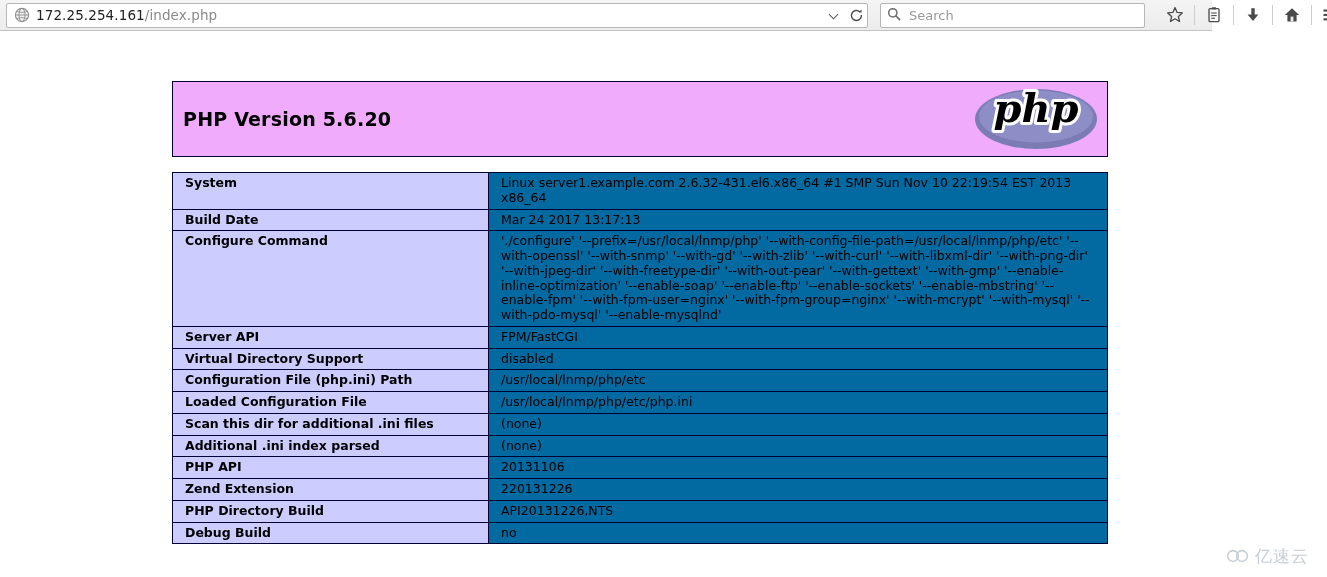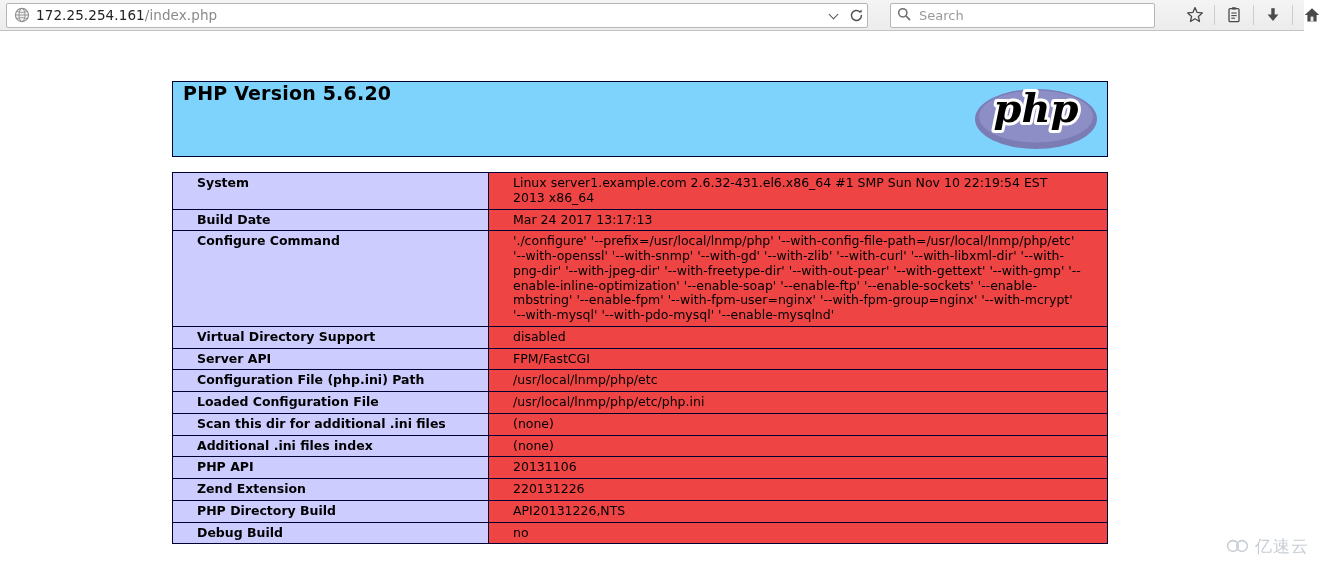--- a/index.html
+++ b/index.html
@@ -8,27 +8,26 @@
     width: 1327px; height: 577px;
     overflow: hidden;
     background: #ffffff;
     font-family: "DejaVu Sans", "Liberation Sans", sans-serif;
   }
 
   
   .browser-bar {
     position: relative;
     height: 31px;
-    width: 1304px;
+    width: 1212px;
     background: linear-gradient(to bottom, #f4f4f4 0%, #ececec 100%);
     border-bottom: 1px solid #c3c3c3;
     display: flex;
     align-items: center;
     padding: 0 4px;
-    gap: 10px;
   }
   .urlbar {
     position: relative;
     flex: 0 0 862px;
     height: 25px;
     margin-left: 2px;
     background: #ffffff;
     border: 1px solid #b6b6b6;
     border-radius: 2px;
     display: flex;
@@ -110,24 +109,24 @@
     width: 1327px;
     height: 546px;
     background: #ffffff;
     overflow: hidden;
   }
 
   .php-header {
     position: absolute;
     left: 172px; top: 50px;
     width: 936px; height: 76px;
-    background: #7dd3fc;
+    background: #f0abfc;
     border: 1px solid #000033;
     display: flex;
-    align-items: flex-start;
+    align-items: center;
   }
   .php-version {
     font-size: 19px;
     font-weight: bold;
     color: #000000;
     margin-left: 10px;
     letter-spacing: 0.2px;
   }
   .php-logo {
     position: absolute;
@@ -138,40 +137,40 @@
 
   table.infotable {
     position: absolute;
     left: 172px; top: 141px;
     width: 936px;
     border-collapse: collapse;
     font-size: 12.5px;
   }
   table.infotable td {
     border: 1px solid #000033;
-    padding: 3px 24px;
+    padding: 3px 12px;
     vertical-align: top;
     line-height: 1.18;
   }
   td.key {
     width: 316px;
     background: #ccccff;
     font-weight: bold;
     color: #000000;
     white-space: nowrap;
   }
   td.val {
-    background: #ef4444;
+    background: #0369a1;
     color: #000000;
     word-break: break-word;
   }
 
   .watermark {
     position: absolute;
-    right: 18px; bottom: 19px;
+    right: 18px; bottom: 9px;
     display: flex;
     align-items: center;
     gap: 5px;
     opacity: 0.55;
   }
   .wm-text {
     font-size: 17px;
     color: #9aa5b1;
     letter-spacing: 1px;
   }
@@ -279,41 +278,41 @@
       </tr>
       <tr>
         <td class="key">Build Date</td>
         <td class="val">Mar 24 2017 13:17:13</td>
       </tr>
       <tr>
         <td class="key">Configure Command</td>
         <td class="val">'./configure'  '--prefix=/usr/local/lnmp/php' '--with-config-file-path=/usr/local/lnmp/php/etc' '--with-openssl' '--with-snmp' '--with-gd' '--with-zlib' '--with-curl' '--with-libxml-dir' '--with-png-dir' '--with-jpeg-dir' '--with-freetype-dir' '--with-out-pear' '--with-gettext' '--with-gmp' '--enable-inline-optimization' '--enable-soap' '--enable-ftp' '--enable-sockets' '--enable-mbstring' '--enable-fpm' '--with-fpm-user=nginx' '--with-fpm-group=nginx' '--with-mcrypt' '--with-mysql' '--with-pdo-mysql' '--enable-mysqlnd'</td>
       </tr>
       <tr>
+        <td class="key">Server API</td>
+        <td class="val">FPM/FastCGI</td>
+      </tr>
+      <tr>
         <td class="key">Virtual Directory Support</td>
         <td class="val">disabled</td>
       </tr>
       <tr>
-        <td class="key">Server API</td>
-        <td class="val">FPM/FastCGI</td>
-      </tr>
-      <tr>
         <td class="key">Configuration File (php.ini) Path</td>
         <td class="val">/usr/local/lnmp/php/etc</td>
       </tr>
       <tr>
         <td class="key">Loaded Configuration File</td>
         <td class="val">/usr/local/lnmp/php/etc/php.ini</td>
       </tr>
       <tr>
         <td class="key">Scan this dir for additional .ini files</td>
         <td class="val">(none)</td>
       </tr>
       <tr>
-        <td class="key">Additional .ini files index</td>
+        <td class="key">Additional .ini index parsed</td>
         <td class="val">(none)</td>
       </tr>
       <tr>
         <td class="key">PHP API</td>
         <td class="val">20131106</td>
       </tr>
       <tr>
         <td class="key">Zend Extension</td>
         <td class="val">220131226</td>
       </tr>

